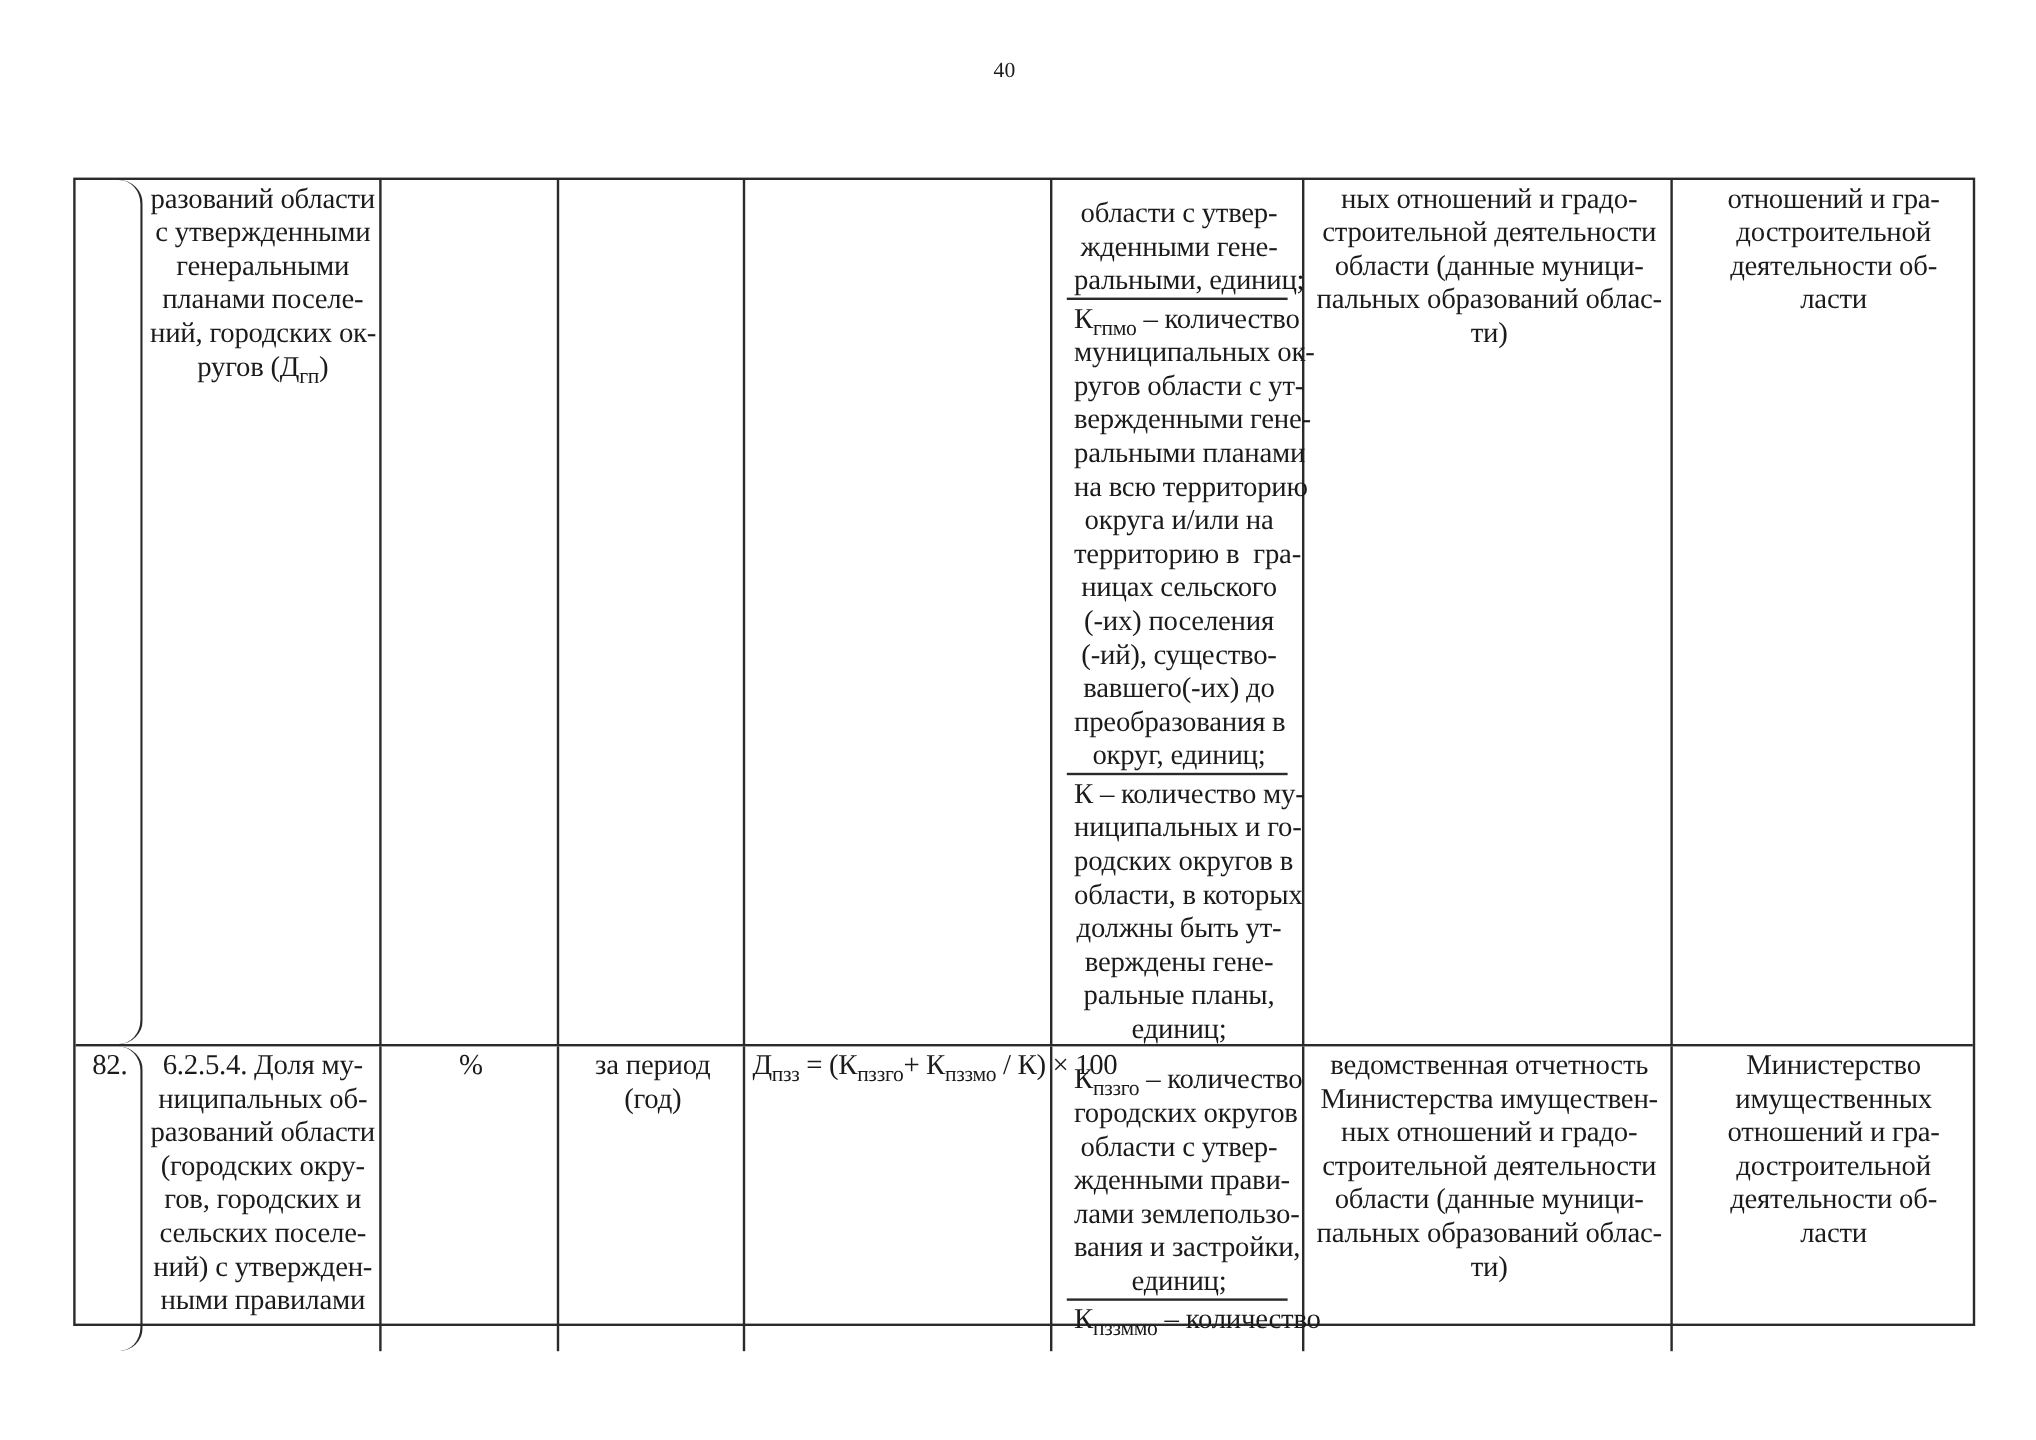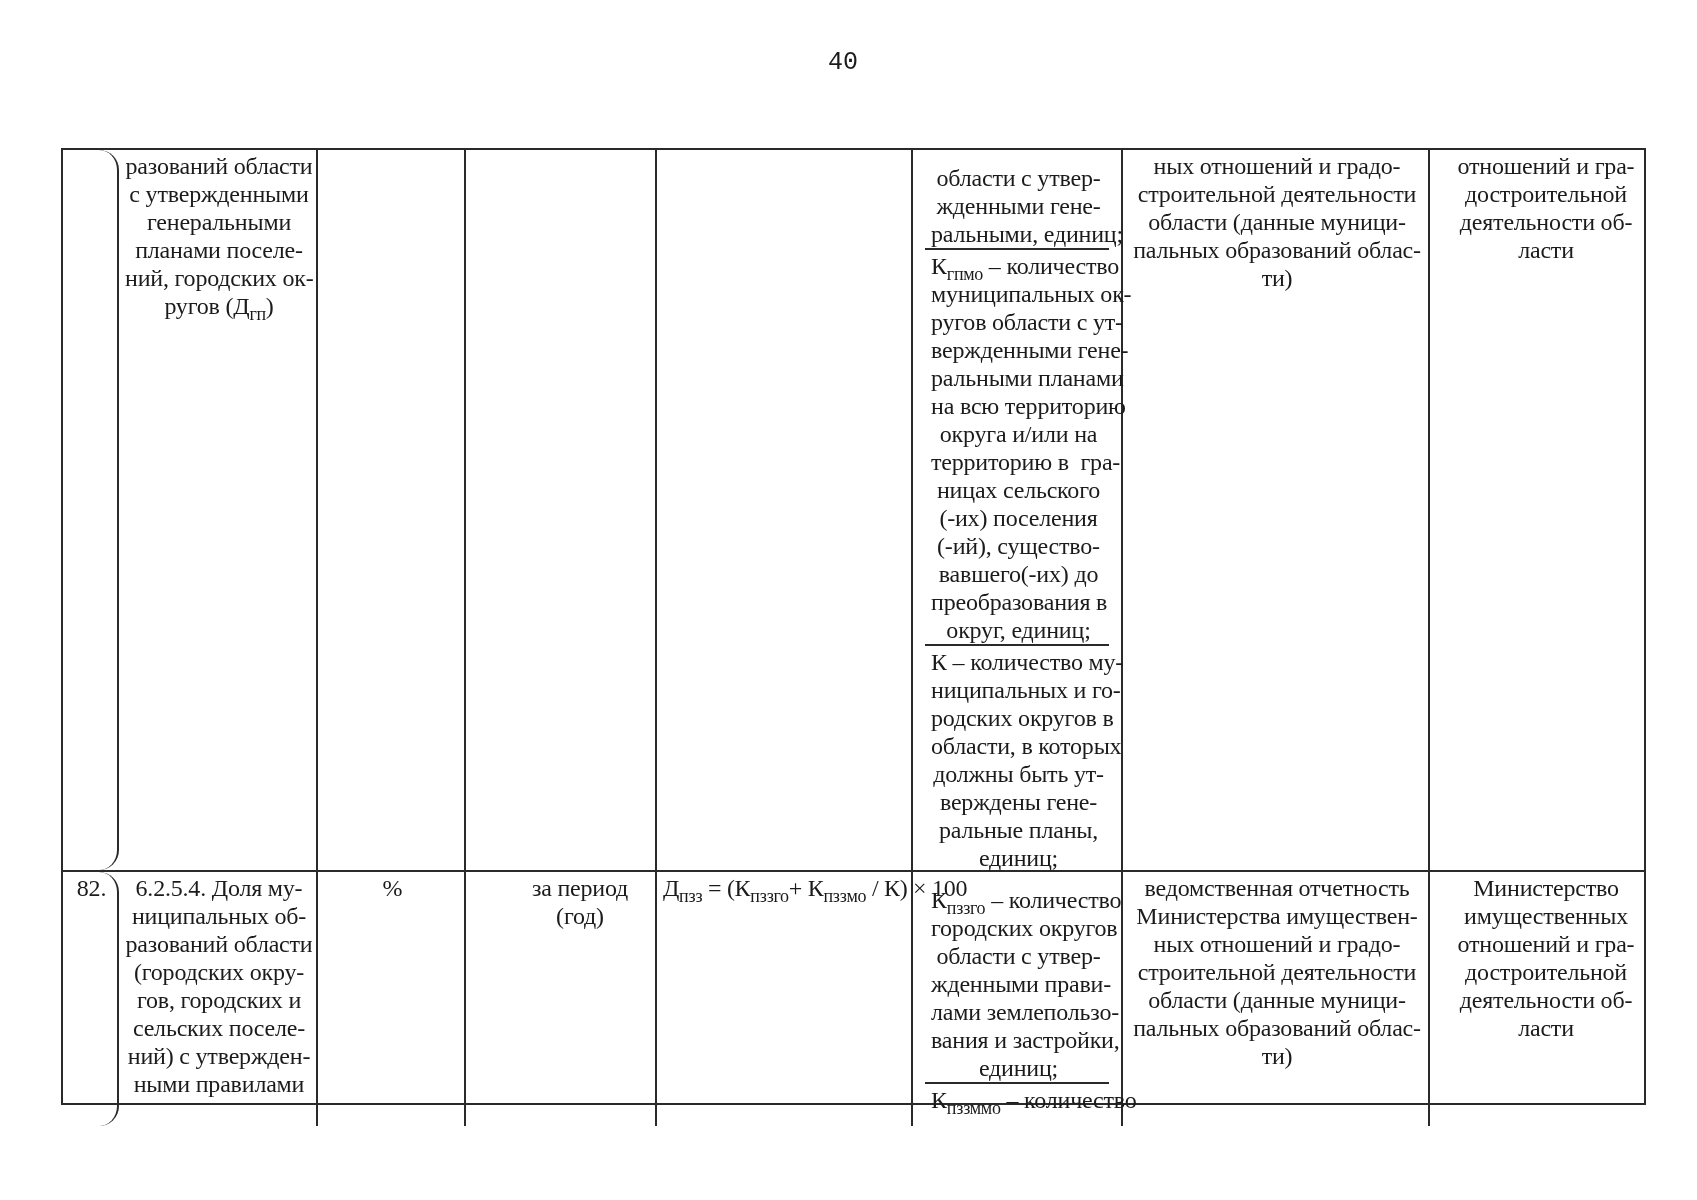--- a/index.html
+++ b/index.html
@@ -11,22 +11,22 @@
   body{
     width:1697px;height:1200px;
     background:var(--paper);
     font-family:"Liberation Serif", serif;
     color:var(--text);
     position:relative;
     overflow:hidden;
   }
   .page-number{
     position:absolute;left:828px;top:48px;
-    font-family:Liberation Mono, monospace;
-    font-size:25px;color:var(--text);
+    font-family:Liberation Serif, serif;
+    font-size:18px;color:var(--text);
   }
   .doc-table{
     position:absolute;left:61px;top:148px;
     width:1585px;height:957px;
     border:2px solid var(--border);
     box-sizing:border-box;
     display:flex;flex-direction:column;text-align:center;
   }
   .row{display:flex;flex-direction:row;width:100%;box-sizing:border-box;}
   .row-prev{height:722px;border-bottom:2px solid var(--border);}
@@ -36,21 +36,21 @@
     border-right:2px solid var(--border);
     padding:2px 3px 0 6px;
     font-size:24px;line-height:28px;
     letter-spacing:-0.2px;
     white-space:pre;
     overflow:visible;
   }
   .c1{width:56px;border-radius:20px;}
   .c2{width:199px;}
   .c3{width:148px;}
-  .c4{width:155px;margin-left:36px;}
+  .c4{width:155px;}
   .c5{width:256px;}
   .c6{width:210px;padding:12px;display:flex;flex-direction:column;}
   .c7{width:307px;}
   .c8{flex:1;border-right:none;padding-left:21px;}
   .subcell{
     box-sizing:border-box;
     padding:2px 3px 0 6px;
     overflow:visible;
   }
   .subcell.divided{border-bottom:2px solid var(--border);}

